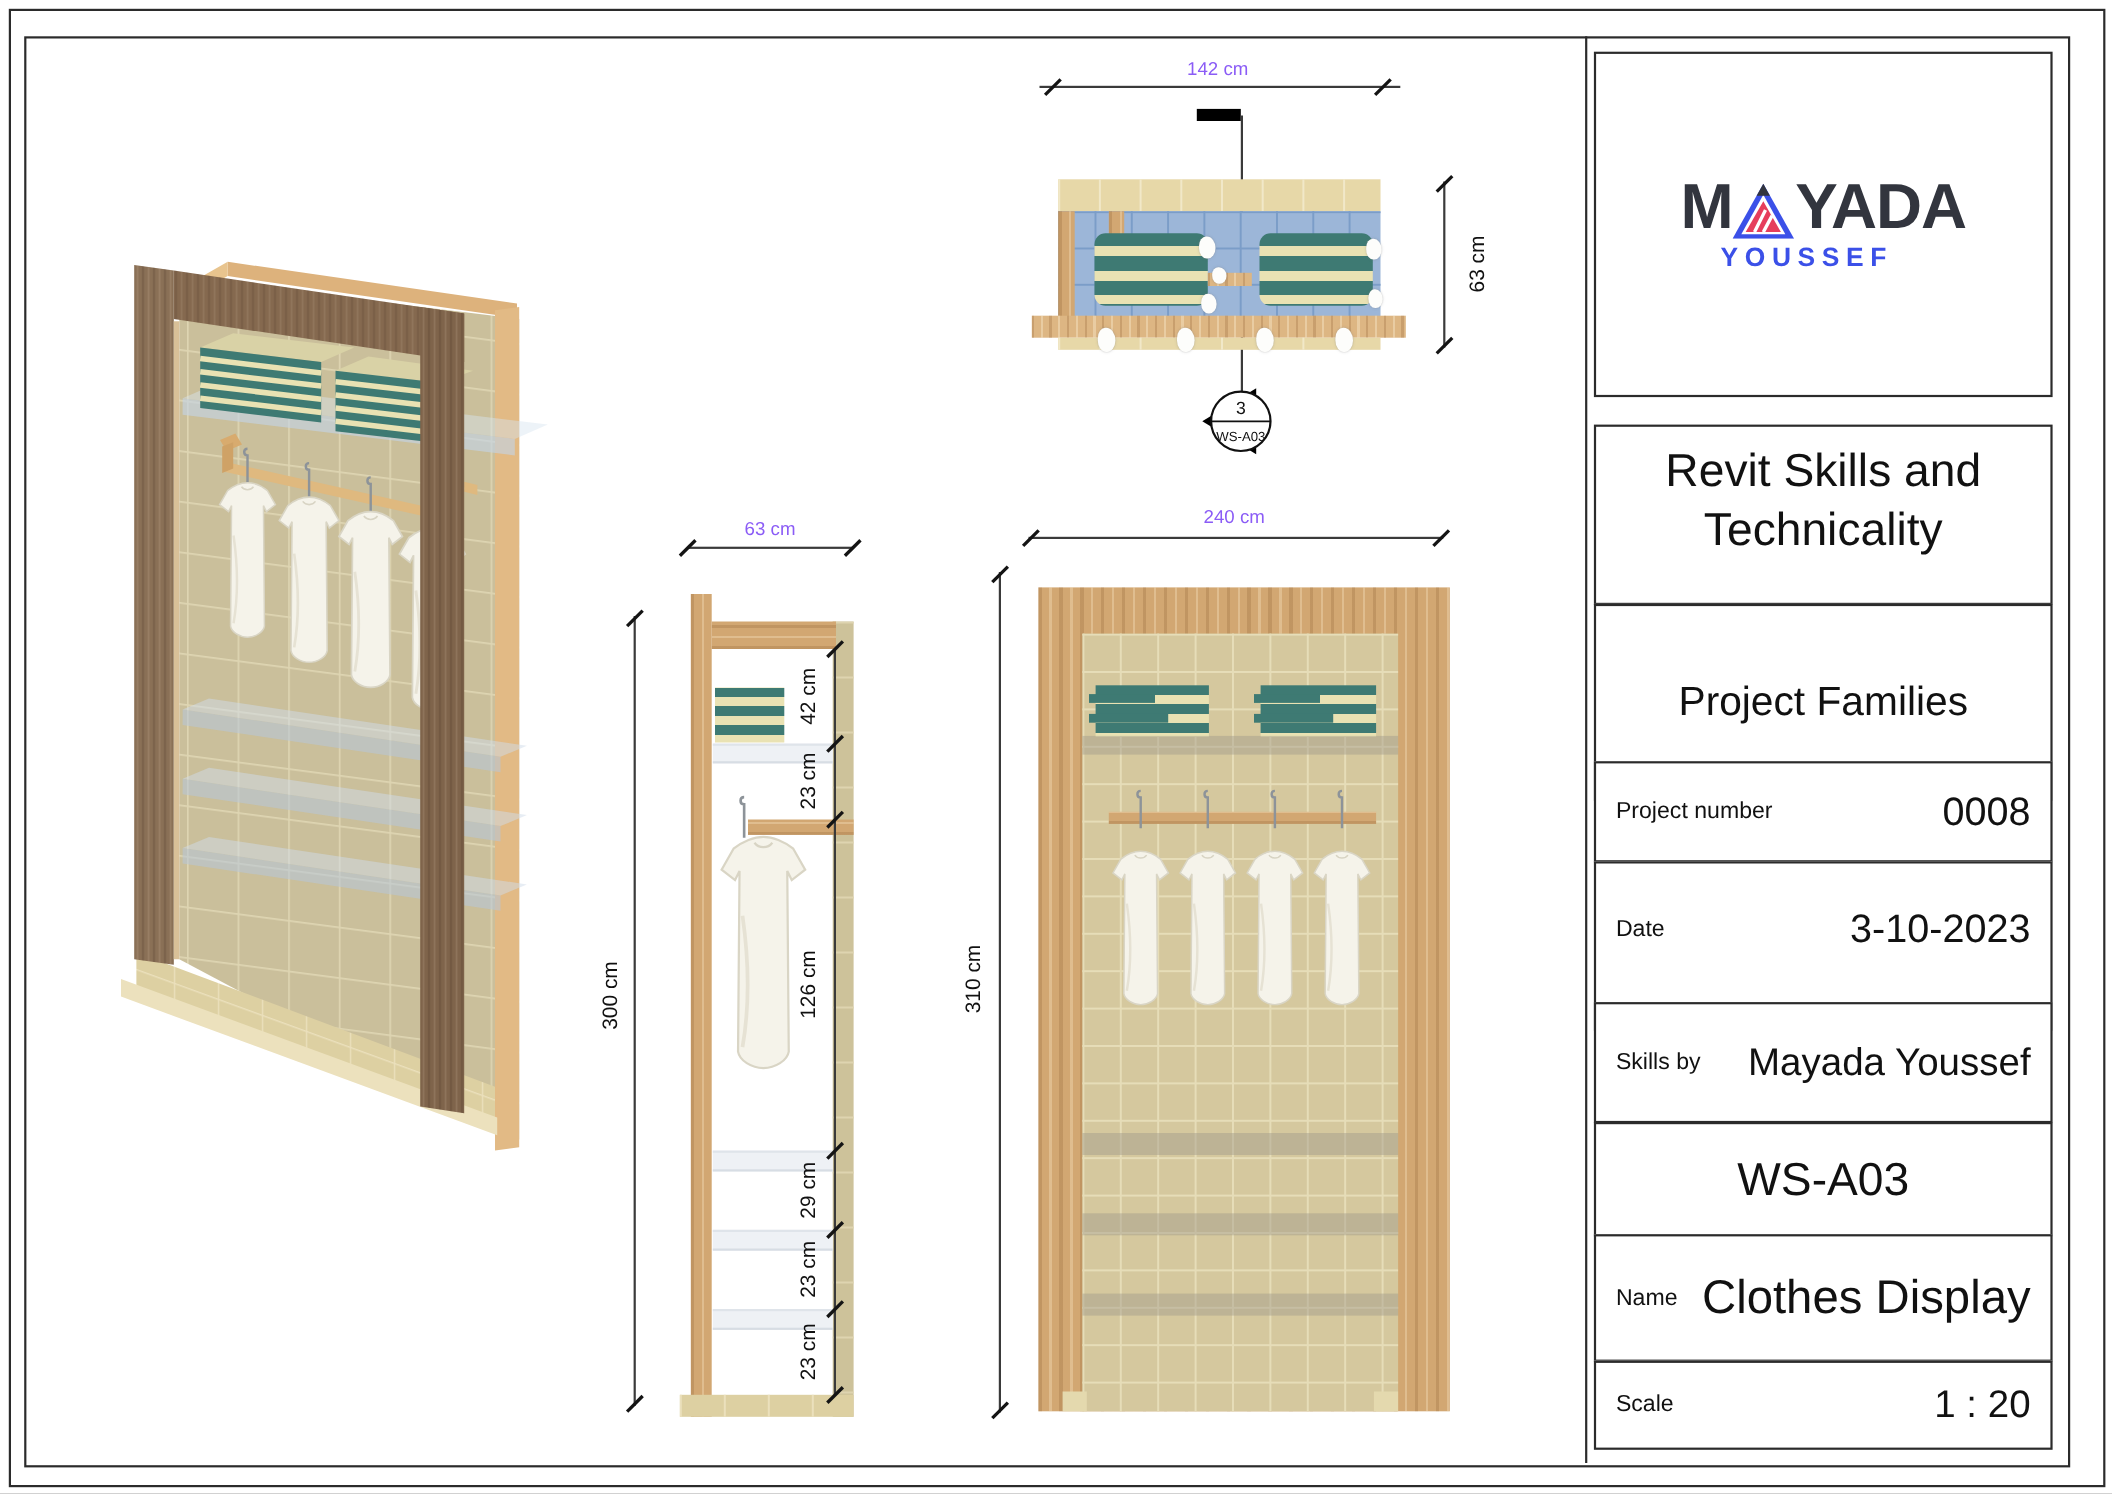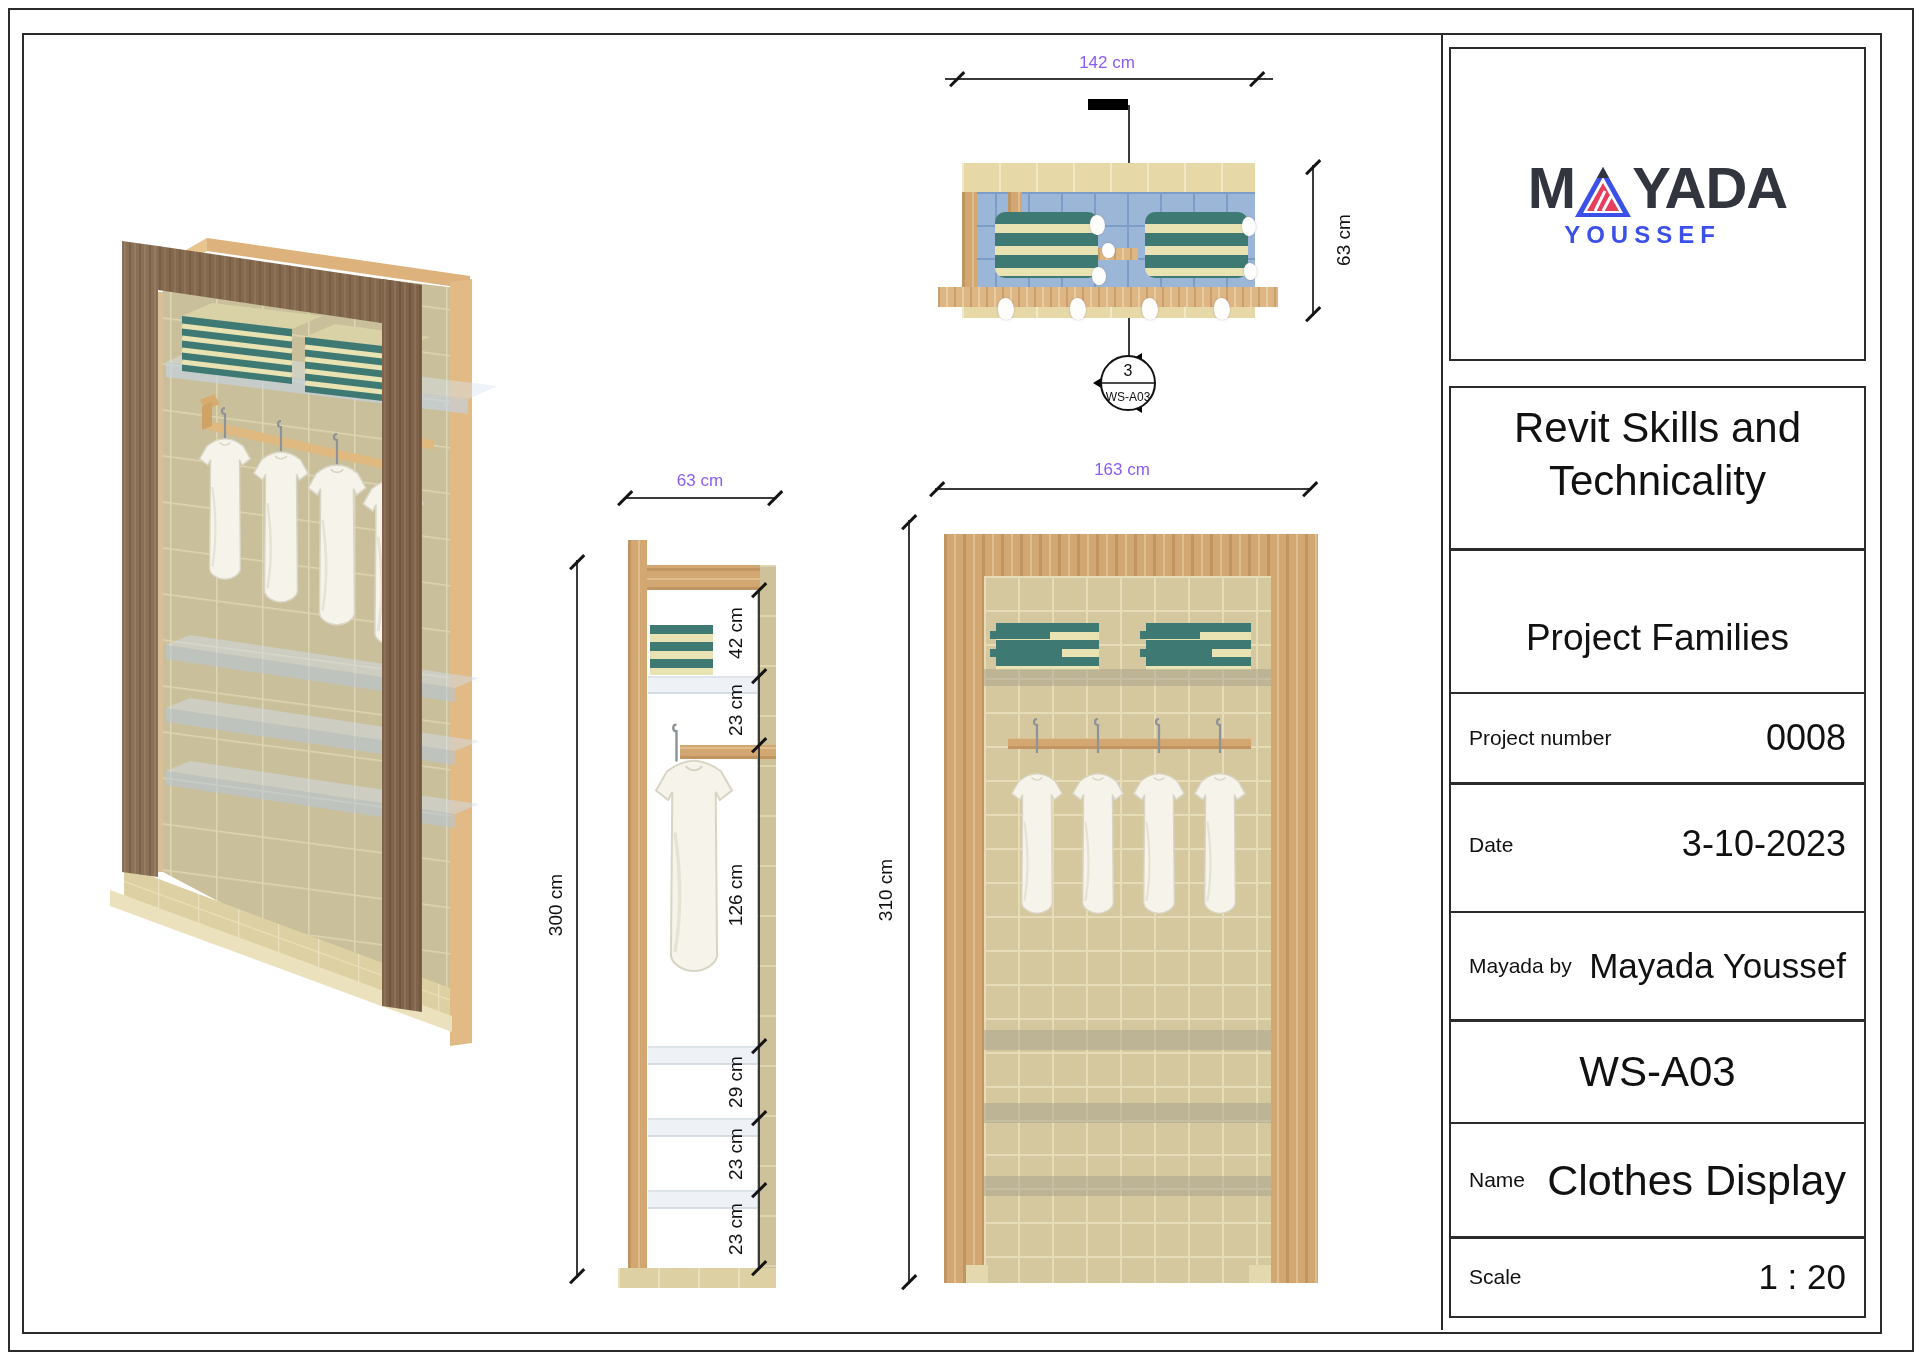--- a/index.html
+++ b/index.html
@@ -223,21 +223,21 @@
     <div class="vt" style="left:196px;top:173px">42 cm</div>
     <div class="vt" style="left:196px;top:250px">23 cm</div>
     <div class="vt" style="left:196px;top:435px">126 cm</div>
     <div class="vt" style="left:196px;top:622px">29 cm</div>
     <div class="vt" style="left:196px;top:694px">23 cm</div>
     <div class="vt" style="left:196px;top:769px">23 cm</div>
   </div>
 
   <div class="abs" style="left:855px;top:455px;width:480px;height:860px">
 
-    <div class="ht" style="left:267px;top:15px">163 cm</div>
+    <div class="ht" style="left:267px;top:15px">240 cm</div>
     <div class="dl" style="left:80px;top:33px;width:377px;height:2px"></div>
     <div class="tk" style="left:82px;top:34px"></div>
     <div class="tk" style="left:455px;top:34px"></div>
 
     <div class="dl" style="left:53px;top:65px;width:1.5px;height:764px"></div>
     <div class="tk" style="left:54px;top:67px"></div>
     <div class="tk" style="left:54px;top:827px"></div>
     <div class="vt" style="left:31px;top:435px">310 cm</div>
 
     <div class="abs woodv" style="left:89px;top:79px;width:374px;height:749px"></div>
@@ -307,21 +307,21 @@
 
     <div class="tb-box" style="top:782.5px;height:154px">
       <div class="tb-row" style="align-items:flex-start;padding-top:48px">
         <span class="tb-label">Date</span>
         <span class="tb-value" style="font-size:36px;margin-top:-10px">3-10-2023</span>
       </div>
     </div>
 
     <div class="tb-box" style="top:911px;height:110px">
       <div class="tb-row">
-        <span class="tb-label">Mayada by</span>
+        <span class="tb-label">Skills by</span>
         <span class="tb-value" style="font-size:35px">Mayada Youssef</span>
       </div>
     </div>
 
     <div class="tb-box" style="top:1019.5px;height:104px">
       <div class="center-text" style="font-size:42px">WS-A03</div>
     </div>
 
     <div class="tb-box" style="top:1122px;height:116px">
       <div class="tb-row">

